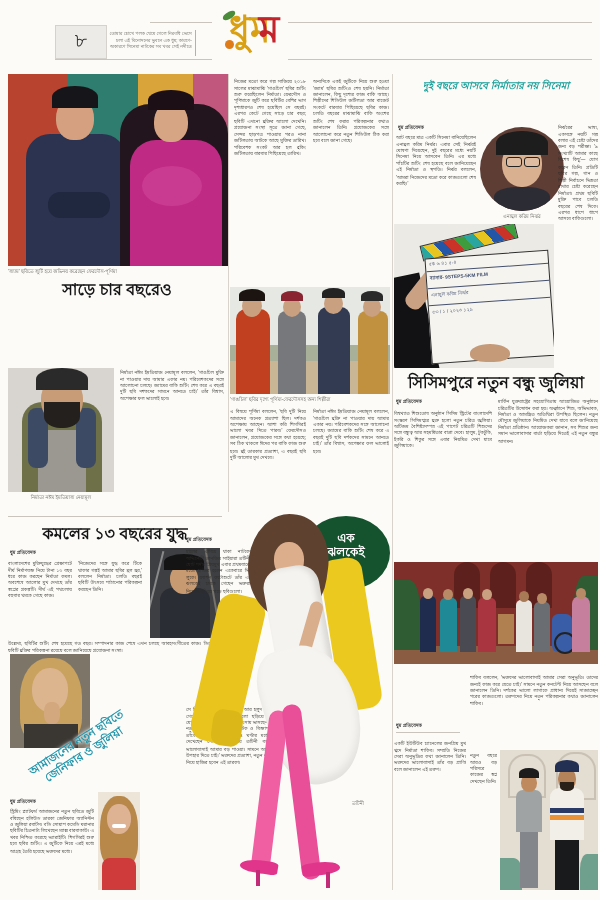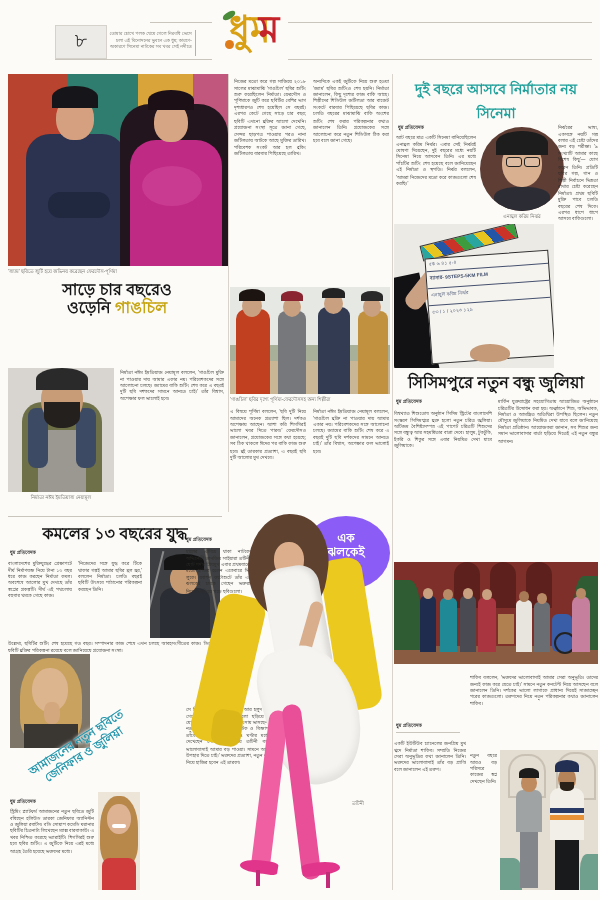--- a/index.html
+++ b/index.html
@@ -67,21 +67,20 @@
     <div class="figpart" style="left:134px;top:92px;width:60px;height:40px;background:#d1469a;border-radius:50%;opacity:.6;"></div>
     <div class="figpart" style="left:146px;top:28px;width:34px;height:40px;background:#d6a584;border-radius:50% 50% 45% 45%;"></div>
     <div class="figpart" style="left:140px;top:16px;width:46px;height:20px;background:#1c1016;border-radius:50% 50% 0 0;"></div>
   </div>
   <div class="cap" style="left:8px;top:268px;width:220px;height:10px;">
     <div class="shrink2">'জ্যাম' ছবিতে জুটি হয়ে অভিনয় করেছেন ফেরদৌস-পূর্ণিমা</div>
   </div>
 
   <div class="abs center" style="left:8px;top:281px;width:218px;height:80px;font-weight:bold;font-size:16px;line-height:1.1;color:#141414;">
     <div><span>সাড়ে চার বছরেও</span></div>
-    <div><span>ওড়েনি </span><span style="color:#c7a512;">গাঙচিল</span></div>
   </div>
 
   <div class="ph" style="left:8px;top:368px;width:106px;height:124px;background:#d8d5d0;">
     <div class="figpart" style="left:14px;top:34px;width:80px;height:90px;background:#6e7047;border-radius:20px 20px 0 0;"></div>
     <div class="figpart" style="left:30px;top:62px;width:48px;height:62px;background:#9a9890;border-radius:10px 10px 0 0;"></div>
     <div class="figpart" style="left:20px;top:40px;width:20px;height:60px;background:#3d4a63;border-radius:8px;"></div>
     <div class="figpart" style="left:68px;top:40px;width:20px;height:60px;background:#3d4a63;border-radius:8px;"></div>
     <div class="figpart" style="left:33px;top:8px;width:42px;height:48px;background:#c79c76;border-radius:48%;"></div>
     <div class="figpart" style="left:28px;top:0px;width:52px;height:22px;background:#2a2a2a;border-radius:50% 50% 0 0;"></div>
     <div class="figpart" style="left:36px;top:34px;width:36px;height:26px;background:#23201d;border-radius:0 0 45% 45%;"></div>
@@ -121,21 +120,21 @@
     <div class="shrink2">'গাঙচিল' ছবির দৃশ্যে পূর্ণিমা-ফেরদৌসসহ অন্য শিল্পীরা</div>
   </div>
 
   <div class="col" style="left:230px;top:408px;width:76px;height:104px;">
     <div class="shrink">এ বিষয়ে পূর্ণিমা বললেন, 'ছবি দুটি নিয়ে আমাদের অনেক প্রত্যাশা ছিল। দর্শকও অপেক্ষায় আছেন। আশা করি শিগগিরই ভালো খবর দিতে পারব।' ফেরদৌসও জানালেন, প্রযোজকের সঙ্গে কথা হয়েছে; সব ঠিক থাকলে ঈদের পর বাকি কাজ শুরু হবে। দুই তারকার প্রত্যাশা, এ বছরই ছবি দুটি আলোর মুখ দেখবে।</div>
   </div>
   <div class="col" style="left:313px;top:408px;width:76px;height:104px;">
     <div class="shrink">নির্মাতা নঈম ইমতিয়াজ নেয়ামূল বললেন, 'গাঙচিল মুক্তি না পাওয়ার দায় আমার একার নয়। পরিবেশকদের সঙ্গে আলোচনা চলছে। জ্যামের বাকি শুটিং শেষ করে এ বছরই দুটি ছবি দর্শকদের সামনে আনতে চাই।' তাঁর বিশ্বাস, অপেক্ষার ফল ভালোই হবে।</div>
   </div>
 
-  <div class="abs center teal" style="left:396px;top:78px;width:200px;font-size:14px;font-weight:bold;">দুই বছরে আসবে নির্মাতার নয় সিনেমা</div>
+  <div class="abs center teal" style="left:396px;top:78px;width:200px;font-size:10px;font-weight:bold;font-style:italic;">দুই বছরে আসবে নির্মাতার নয় সিনেমা</div>
   <div class="byline" style="left:398px;top:124px;width:70px;height:8px;">
     <div class="shrink2">ধুম প্রতিবেদক</div>
   </div>
 
   <div class="col" style="left:396px;top:134px;width:80px;height:102px;">
     <div class="shrink">আট বছরে মাত্র একটি সিনেমা বানিয়েছিলেন এনামুল করিম নির্ঝর। এবার সেই নির্ঝরই ঘোষণা দিয়েছেন, দুই বছরের মধ্যে নয়টি সিনেমা নিয়ে আসবেন তিনি। এর মধ্যে পাঁচটির শুটিং শেষ হয়েছে বলে জানিয়েছেন এই নির্মাতা ও স্থপতি। নির্ঝর বললেন, 'আমরা নিজেদের মতো করে কাজগুলো শেষ করছি।'</div>
   </div>
 
   <div class="ph" style="left:480px;top:127px;width:84px;height:84px;border-radius:50%;background:#5e3d35;">
     <div class="figpart" style="left:22px;top:14px;width:40px;height:46px;background:#d9b191;border-radius:48%;"></div>
@@ -261,21 +260,21 @@
   <div class="byline" style="left:186px;top:536px;width:70px;height:8px;">
     <div class="shrink2">ধুম প্রতিবেদক</div>
   </div>
   <div class="col" style="left:186px;top:548px;width:66px;height:152px;">
     <div class="shrink">হালের এগিয়ে থাকা নাটকের অভিনেত্রী তানজিম সাইয়ারা তটিনী। ছোট পর্দার প্রিয়মুখ এবার প্রথমবারের মতো হাজির হলেন একেবারে ভিন্ন লুকে। ফ্যাশন ফটোশুটে তাঁর এক ঝলকেই চমকে গেছেন ভক্তরা। নিমেষে ছড়িয়ে পড়ে ছবিগুলো।</div>
   </div>
   <div class="col" style="left:186px;top:706px;width:110px;height:184px;">
     <div class="shrink">সে ভিডিওতে গোলাপি মোজা আর হলুদ ওভারকোটে দেখা গেছে তাঁকে। মুহূর্তেই ছবিগুলো ছড়িয়ে পড়ে সামাজিক যোগাযোগমাধ্যমে। ভক্তদের প্রশংসায় ভাসছেন এই অভিনেত্রী। নতুন বছরে বেশ কয়েকটি নাটক ও বিজ্ঞাপনে দেখা যাবে তাঁকে। ভিডিও প্রকাশের ২৪ ঘণ্টার মধ্যে লাখো দর্শক দেখেছেন সেটি। এ বিষয়ে তটিনী বললেন, 'দর্শকের ভালোবাসাই আমার বড় পাওয়া। সামনে আরও ভালো কাজ উপহার দিতে চাই।' ভক্তদের প্রত্যাশা, নতুন বছরে আরও চমক নিয়ে হাজির হবেন এই তারকা।</div>
   </div>
 
-  <div class="abs" style="left:302px;top:516px;width:88px;height:74px;background:#8b5cf6;border-radius:50%;
+  <div class="abs" style="left:302px;top:516px;width:88px;height:74px;background:#14532d;border-radius:50%;
        display:flex;flex-direction:column;align-items:center;justify-content:center;color:#fff;font-weight:bold;
        font-size:12px;line-height:1.15;text-align:center;">
     <div>এক</div>
     <div>ঝলকেই</div>
     <div>চমক</div>
   </div>
 
   <div class="abs" style="left:196px;top:514px;width:180px;height:380px;">
 
     <div class="figpart" style="left:134px;top:44px;width:42px;height:152px;background:#ecc91f;border-radius:14px;transform:rotate(-9deg);"></div>

